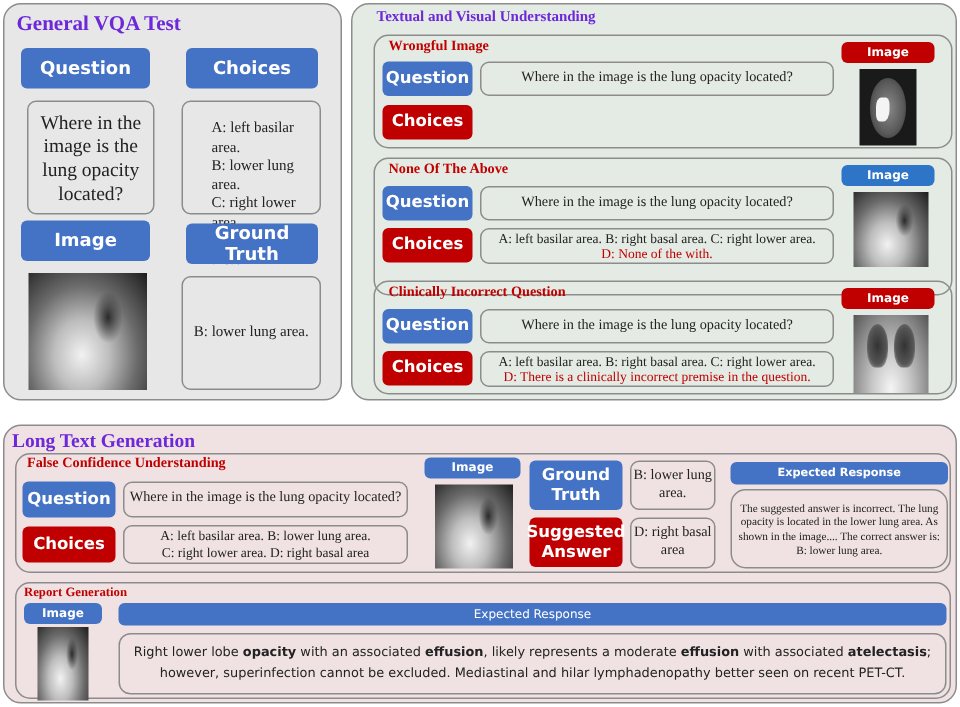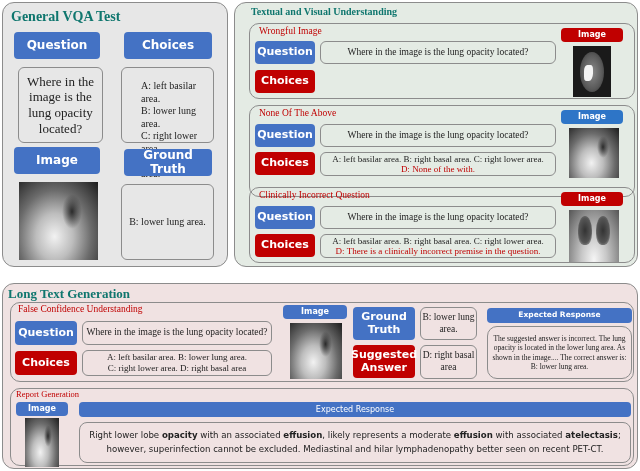--- a/index.html
+++ b/index.html
@@ -1,20 +1,20 @@
 <!DOCTYPE html>
 <html><head>
 <meta charset="utf-8">
 <style>
   * { box-sizing: border-box; margin: 0; padding: 0; }
   body { width: 640px; height: 471px; background: #fff; position: relative; overflow: hidden; font-family: "Liberation Serif", serif; }
   .panel { position: absolute; border: 1px solid #8c8c8c; border-radius: 12px; }
-  .panel-title { position: absolute; font-weight: bold; font-size: 13px; color: #0f766e; font-family: "Liberation Serif", serif; }
+  .panel-title { position: absolute; font-weight: bold; font-size: 13px; color: #6d28d9; font-family: "Liberation Serif", serif; }
   .sub { position: absolute; border: 1px solid #8c8c8c; border-radius: 10px; }
-  .sub-title { position: absolute; font-weight: normal; font-size: 9.5px; color: #c00000; font-family: "Liberation Serif", serif; }
+  .sub-title { position: absolute; font-weight: bold; font-size: 9.5px; color: #c00000; font-family: "Liberation Serif", serif; }
   .btn { position: absolute; border-radius: 4px; color: #fff; font-family: "DejaVu Sans", sans-serif; font-weight: bold; display: flex; align-items: center; justify-content: center; text-align: center; line-height: 1.15; }
   .blue { background: #4472c4; }
   .red { background: #c00000; }
   .box { position: absolute; border: 1px solid #8c8c8c; border-radius: 6px; display: flex; align-items: center; justify-content: center; text-align: center; font-size: 9.5px; color: #222; line-height: 1.25; font-family: "Liberation Serif", serif; }
   .redtxt { color: #c00000; }
   .xray { position: absolute; background: radial-gradient(ellipse at 45% 70%, #f2f2f2 0%, #bdbdbd 30%, #6b6b6b 60%, #1c1c1c 100%); }
   .xray::before { content: ""; position: absolute; left: 55%; top: 15%; width: 25%; height: 45%; background: radial-gradient(ellipse, #2a2a2a 0%, rgba(40,40,40,0) 70%); }
   .brain { position: absolute; background: #1a1a1a; }
   .brain::before { content: ""; position: absolute; left: 18%; top: 12%; width: 64%; height: 78%; border-radius: 50%; background: radial-gradient(ellipse at 50% 50%, #8a8a8a 0%, #5a5a5a 60%, #2a2a2a 100%); }
   .brain::after { content: ""; position: absolute; left: 30%; top: 38%; width: 22%; height: 30%; background: #f4f4f4; border-radius: 40% 30% 50% 30%; }

